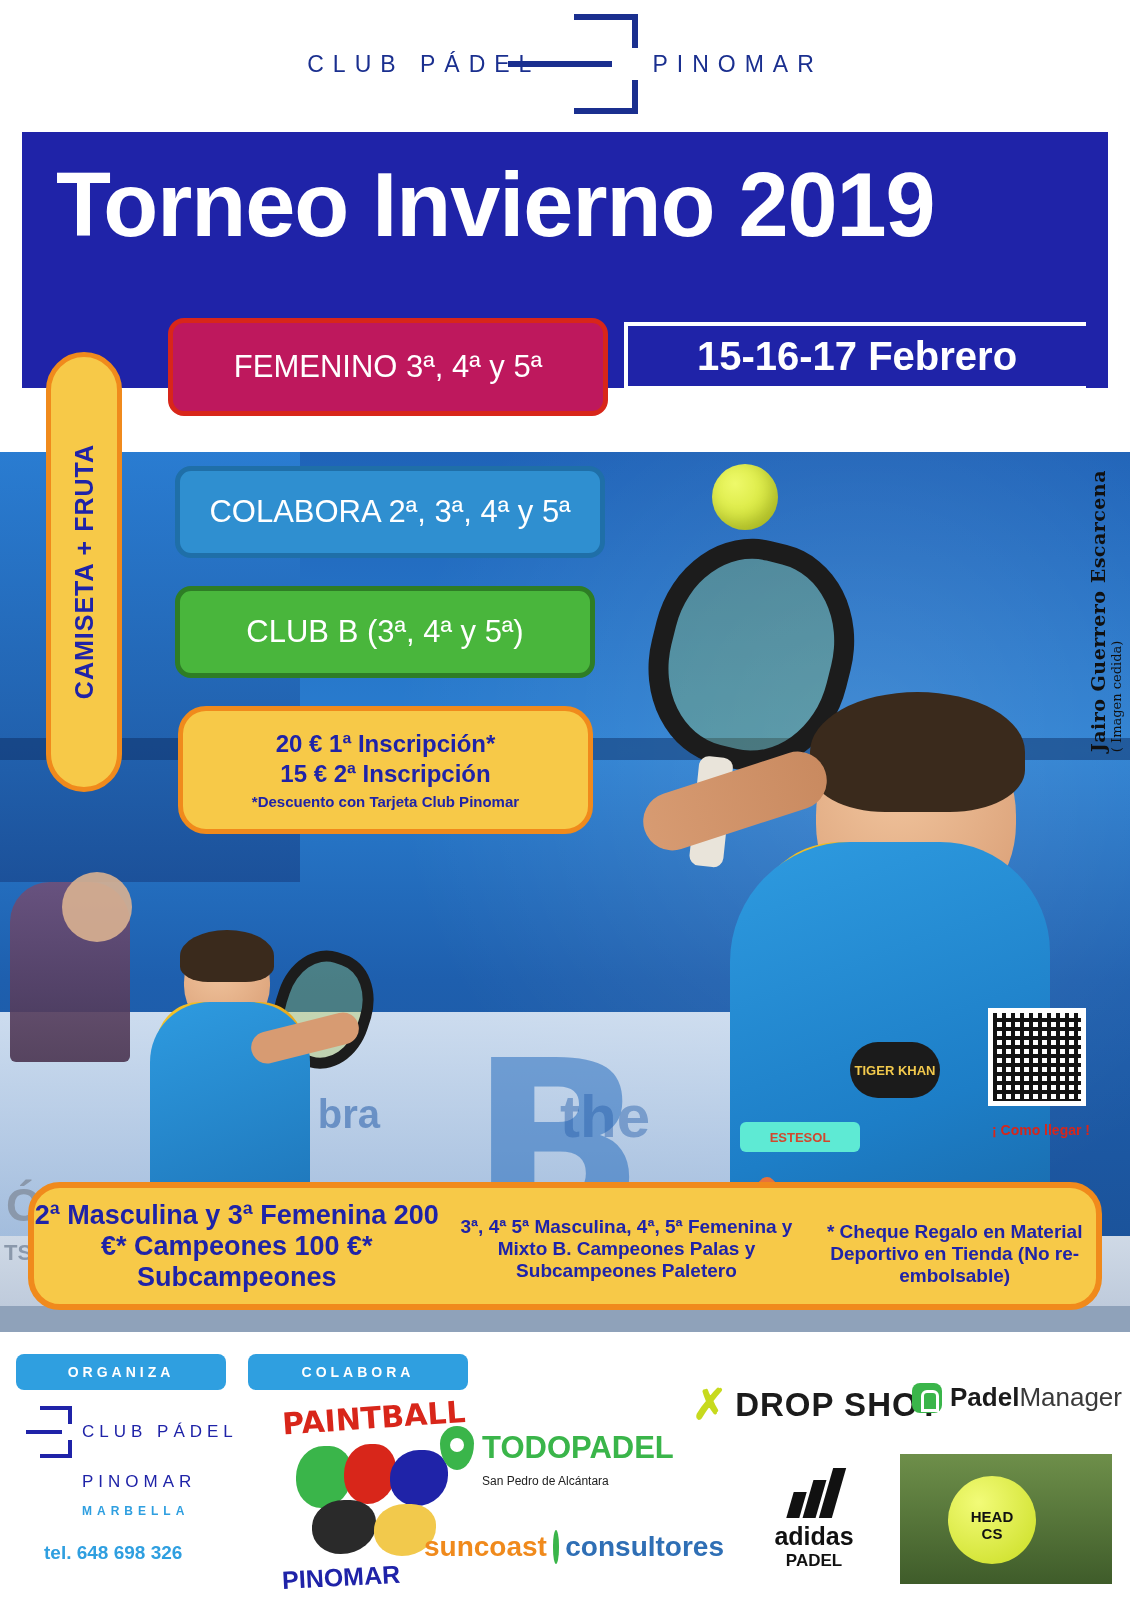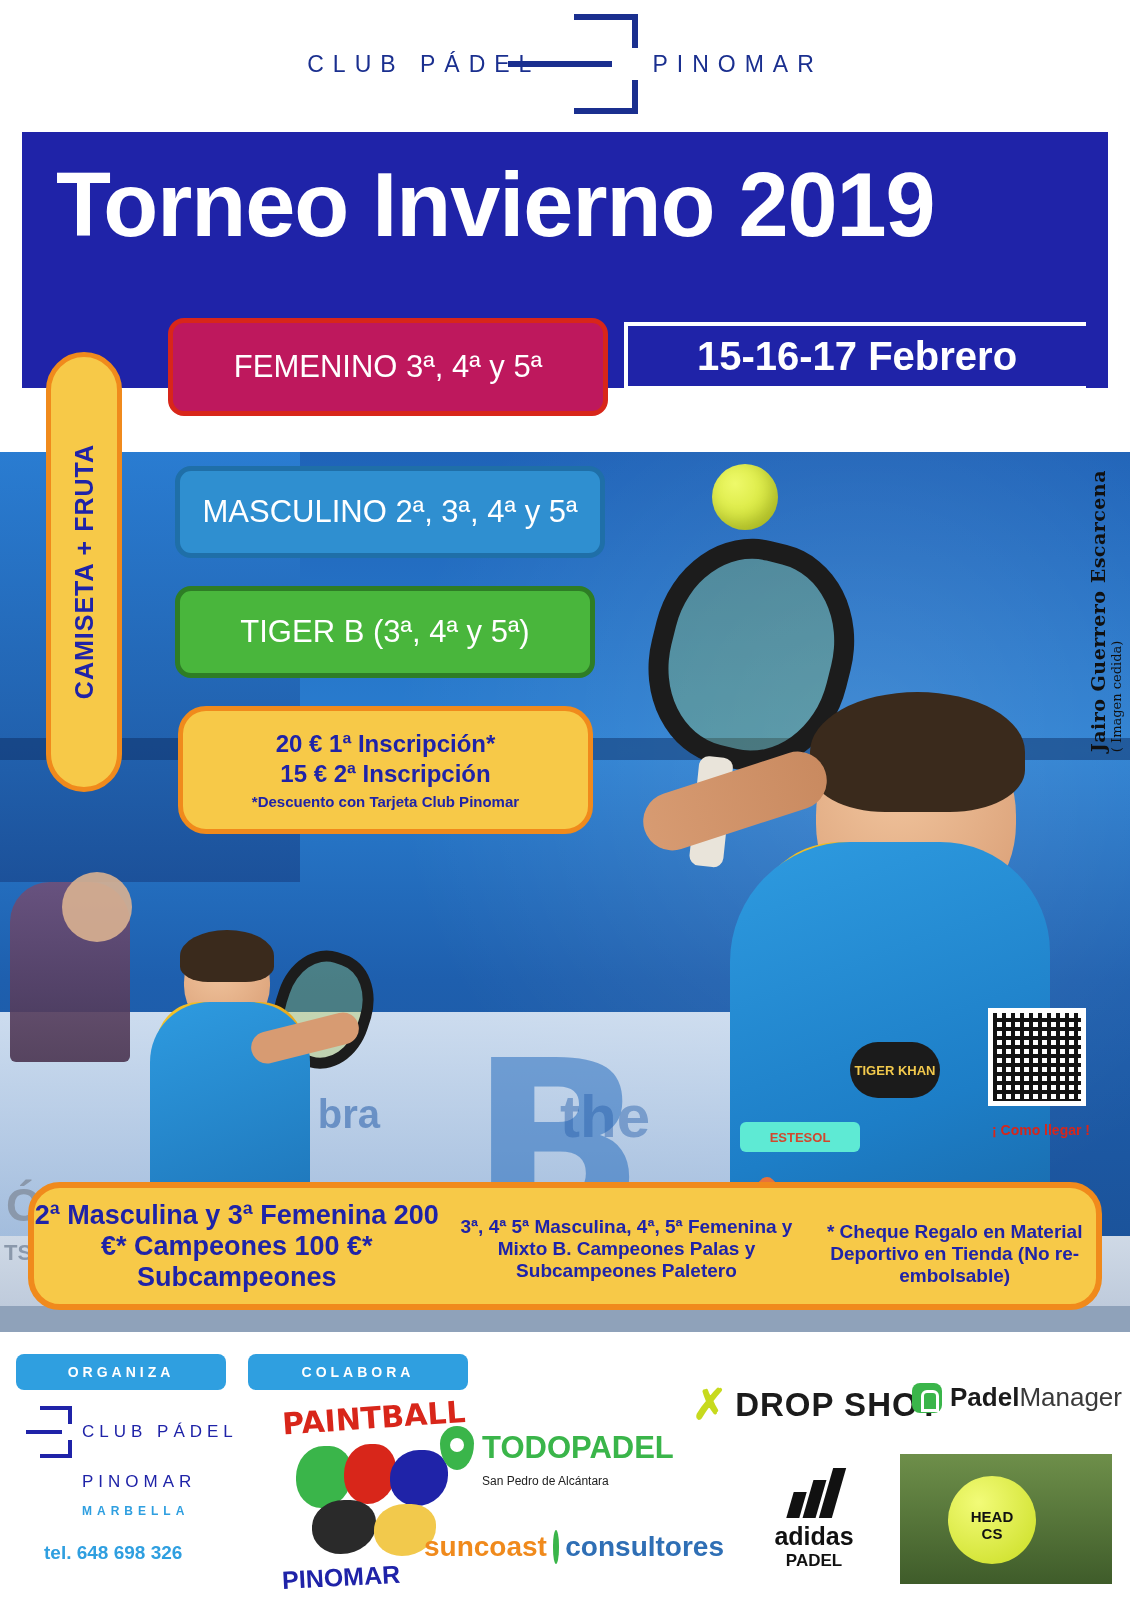--- a/index.html
+++ b/index.html
@@ -558,24 +558,24 @@
 
 <div class="photo-credit">
   <div class="name">Jairo Guerrero Escarcena</div>
   <div class="sub">( Imagen cedida)</div>
 </div>
 
 <div class="pill pill-fem">
   <span>FEMENINO  3ª, 4ª y 5ª</span>
 </div>
 <div class="pill pill-mas">
-  <span>MASCULINO 2ª, 3ª, 4ª y 5ª</span>
+  <span>COLABORA 2ª, 3ª, 4ª y 5ª</span>
 </div>
 <div class="pill pill-mix">
-  <span>TIGER  B (3ª, 4ª y 5ª)</span>
+  <span>CLUB  B (3ª, 4ª y 5ª)</span>
 </div>
 
 <div class="price-box">
   <div class="l1">20 €  1ª Inscripción*</div>
   <div class="l2">15 € 2ª Inscripción</div>
   <div class="l3">*Descuento con Tarjeta Club Pinomar</div>
 </div>
 
 <div class="camiseta">
   <span>CAMISETA + FRUTA</span>

